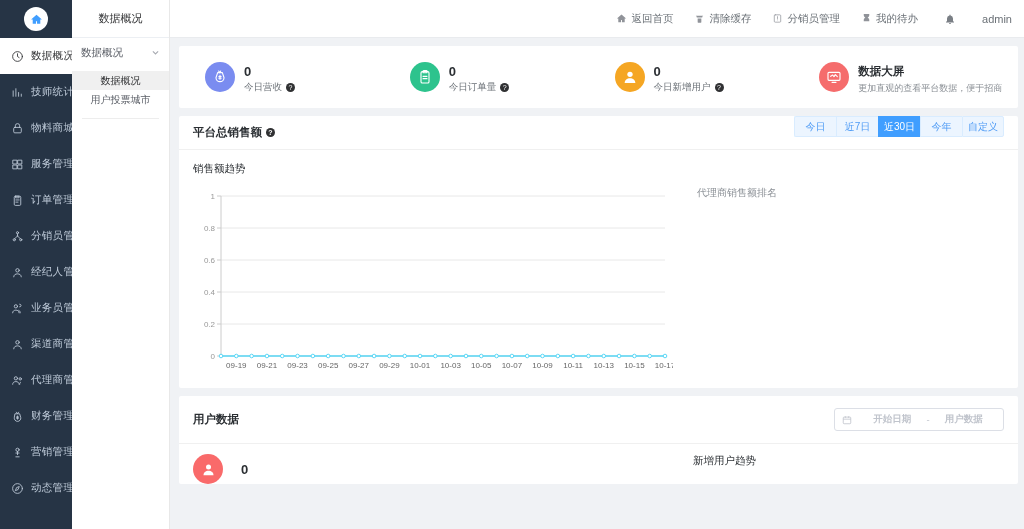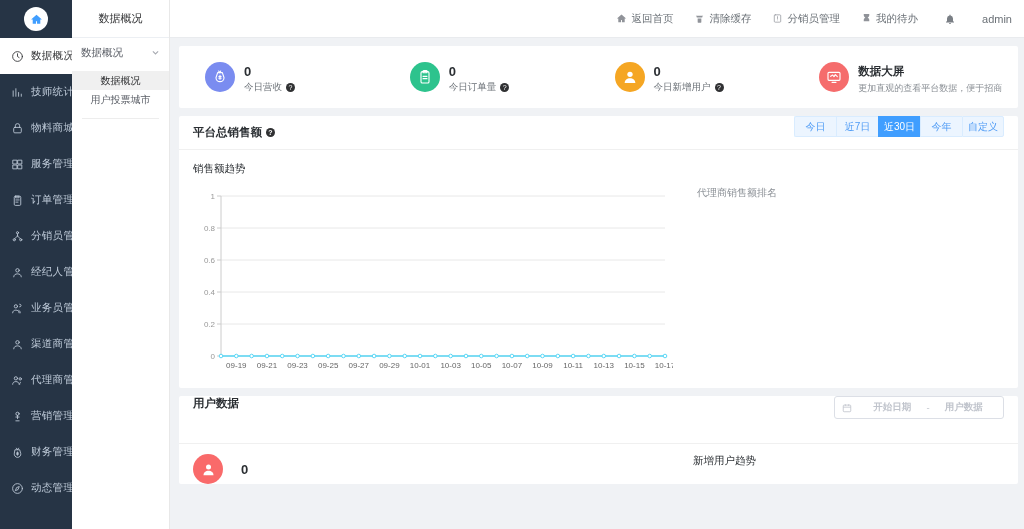--- a/index.html
+++ b/index.html
@@ -162,21 +162,21 @@
   .empty-text { font-size: 10px; color: #8a8f95; margin-top: 24px; }
 
   
   .chart-wrap { position: relative; margin-top: 12px; height: 190px; width: 480px; }
   .chart-svg { display: block; }
   .ytick { font-size: 8px; fill: #999999; text-anchor: end; font-family: "Liberation Sans", sans-serif; }
   .xtick { font-size: 8px; fill: #666666; text-anchor: middle; font-family: "Liberation Sans", sans-serif; }
 
   
   .ud-head {
-    height: 48px; display: flex; align-items: flex-start; justify-content: space-between;
+    height: 48px; display: flex; align-items: center; justify-content: space-between;
     padding: 0 14px 0 14px; border-bottom: 1px solid #f0f0f0;
   }
   .daterange {
     display: flex; align-items: center;
     height: 23px; width: 170px;
     border: 1px solid #dcdfe6; border-radius: 3px;
     padding: 0 7px; font-size: 9.5px; color: #c0c4cc;
     background: #fff;
   }
   .dr-cal { color: #c0c4cc; margin-right: 8px; display: flex; }
@@ -294,35 +294,35 @@
               <circle cx="17" cy="9" r="2.2"></circle>
               <path d="M3 19c0-3.3 2.7-5 6-5s6 1.7 6 5"></path>
               <path d="M16 19c0-2 .6-3.3 1.8-3.9"></path>
             </svg>
           </span>
           <span class="ri-label">代理商管理</span>
         </div>
         <div class="rail-item">
           <span class="ri-icon">
             <svg width="13" height="13" viewBox="0 0 24 24" fill="none" stroke="#bfcbd9" stroke-width="1.6" stroke-linecap="round" stroke-linejoin="round">
-              <circle cx="12" cy="7" r="3"></circle>
-              <path d="M12 10v6M9 20h6M9 13h6"></path>
-            </svg>
-          </span>
-          <span class="ri-label">营销管理</span>
-        </div>
-        <div class="rail-item">
-          <span class="ri-icon">
-            <svg width="13" height="13" viewBox="0 0 24 24" fill="none" stroke="#bfcbd9" stroke-width="1.6" stroke-linecap="round" stroke-linejoin="round">
               <path d="M10 4l2 3 2-3"></path>
               <path d="M8 7h8l2 7a6 6 0 01-6 7h-0a6 6 0 01-6-7z"></path>
               <path d="M12 11v6M10 13h4M10 15h4"></path>
             </svg>
           </span>
           <span class="ri-label">财务管理</span>
+        </div>
+        <div class="rail-item">
+          <span class="ri-icon">
+            <svg width="13" height="13" viewBox="0 0 24 24" fill="none" stroke="#bfcbd9" stroke-width="1.6" stroke-linecap="round" stroke-linejoin="round">
+              <circle cx="12" cy="7" r="3"></circle>
+              <path d="M12 10v6M9 20h6M9 13h6"></path>
+            </svg>
+          </span>
+          <span class="ri-label">营销管理</span>
         </div>
         <div class="rail-item">
           <span class="ri-icon">
             <svg width="13" height="13" viewBox="0 0 24 24" fill="none" stroke="#bfcbd9" stroke-width="1.6" stroke-linecap="round" stroke-linejoin="round">
               <circle cx="12" cy="12" r="9"></circle>
               <path d="M15 9l-2 5-5 2 2-5z"></path>
             </svg>
           </span>
           <span class="ri-label">动态管理</span>
         </div>

